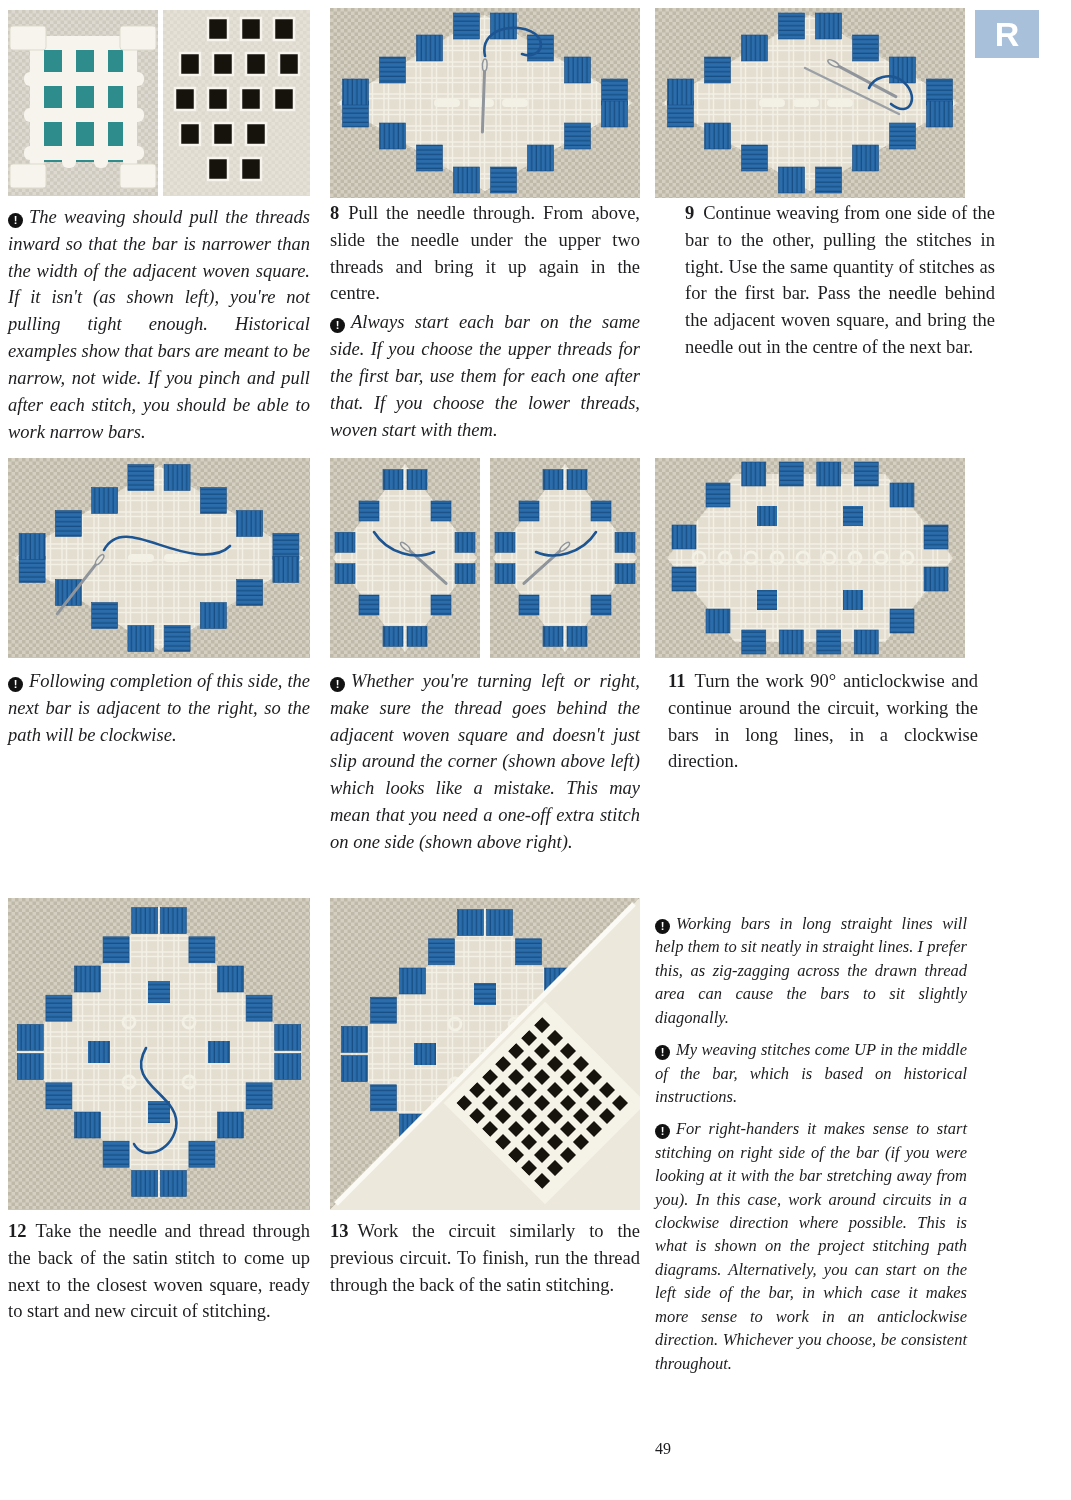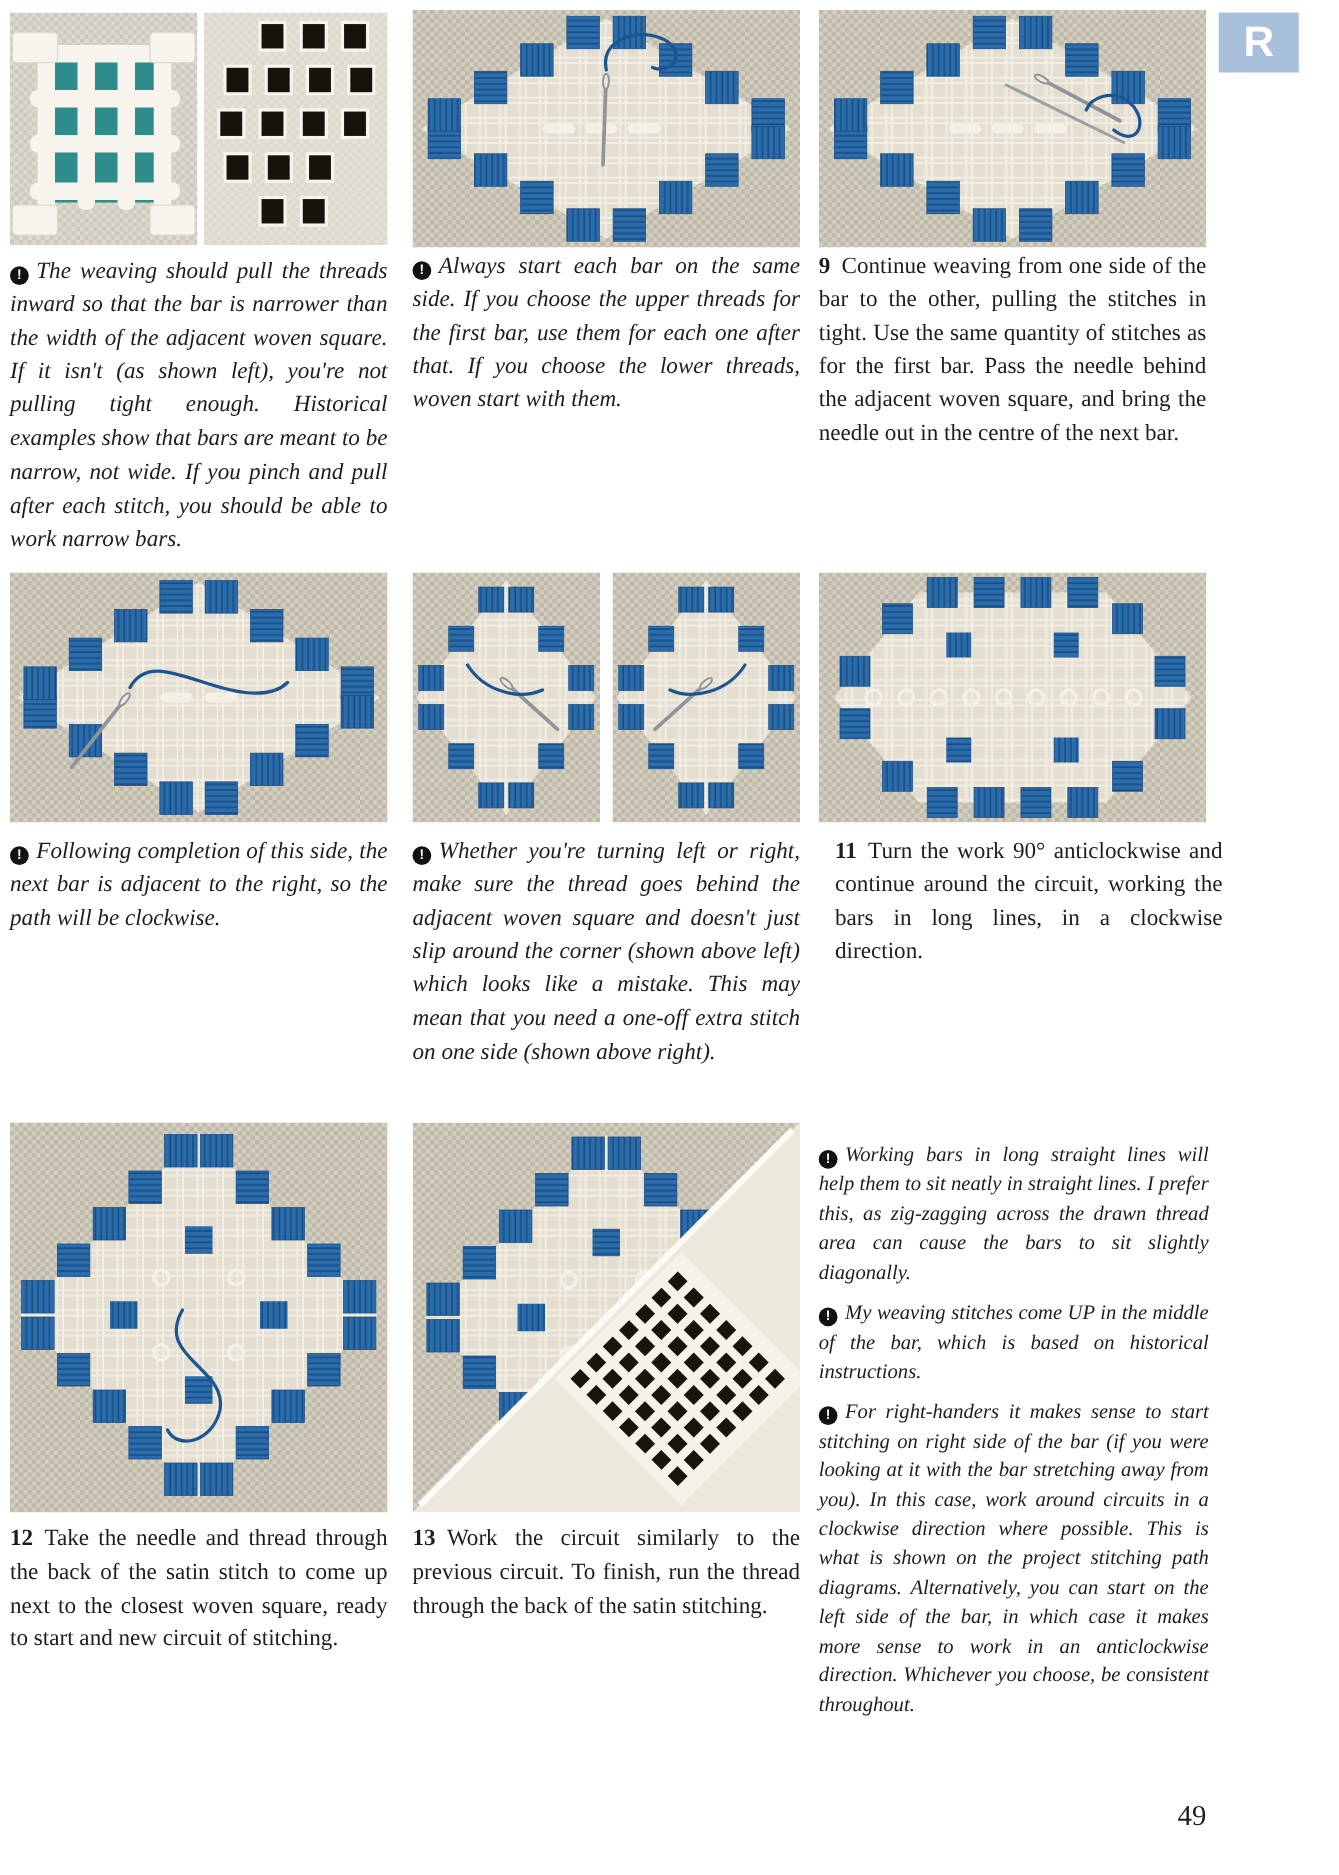--- a/index.html
+++ b/index.html
@@ -13,21 +13,21 @@
   .note{font-style:italic}
   .step + .note{margin-top:2px}
   .nicon{display:inline-block;width:15px;height:15px;border-radius:50%;
          background:#121212;color:#fff;font:700 11px/15px "Liberation Sans",sans-serif;
          text-align:center;margin-right:6px;vertical-align:-1px;font-style:normal}
   .sidenotes p{font-style:italic;font-size:16.5px;line-height:1.42;
                text-align:justify;margin-bottom:9px}
   .rbox{width:64px;height:48px;background:var(--marker-bg,#a9c0da);
         color:var(--marker-text,#fff);font:700 34px/48px "Liberation Sans",sans-serif;
         text-align:center}
-  .pageno{font-size:23px;text-align:right;width:310px}
+  .pageno{font-size:16px;width:310px}
 </style>
 </head>
 <body>
 
 <svg width="0" height="0" style="position:absolute">
   <defs>
     <pattern id="weave" width="7" height="7" patternUnits="userSpaceOnUse">
       <rect width="7" height="7" style="fill:var(--fabric-tan,#d4cfc1)"></rect>
       <rect width="3.5" height="3.5" style="fill:var(--fabric-tan-dark,#bfb9a9)"></rect>
       <rect x="3.5" y="3.5" width="3.5" height="3.5" style="fill:var(--fabric-tan-dark,#bfb9a9)"></rect>
@@ -145,24 +145,25 @@
       <ellipse cx="0" cy="7" rx="2.3" ry="6" fill="#eceadf" stroke="#90959b" stroke-width="1.5"></ellipse>
     </g>
     <path d="M236,96C256,112 266,86 246,72C234,64 218,70 214,80" fill="none" stroke="#1d5492" stroke-width="2.6" stroke-linecap="round"></path>
   </svg>
 
 <div class="abs rbox" style="left:975px;top:10px">R</div>
 
 <p class="abs txt note" style="left:8px;top:204px;width:302px"><span class="nicon">!</span><span>The weaving should pull the threads inward so that the bar is narrower than the width of the adjacent woven square. If it isn't (as shown left), you're not pulling tight enough. Historical examples show that bars are meant to be narrow, not wide. If you pinch and pull after each stitch, you should be able to work narrow bars.</span></p>
 
 <div class="abs" style="left:330px;top:200px;width:310px">
+  <p class="txt step"><b>8</b><span>Pull the needle through. From above, slide the needle under the upper two threads and bring it up again in the centre.</span></p>
   <p class="txt note"><span class="nicon">!</span><span>Always start each bar on the same side. If you choose the upper threads for the first bar, use them for each one after that. If you choose the lower threads, woven start with them.</span></p>
 </div>
 
-<div class="abs" style="left:655px;top:200px;width:310px">
+<div class="abs" style="left:685px;top:200px;width:310px">
   <p class="txt step"><b>9</b><span>Continue weaving from one side of the bar to the other, pulling the stitches in tight. Use the same quantity of stitches as for the first bar. Pass the needle behind the adjacent woven square, and bring the needle out in the centre of the next bar.</span></p>
 </div>
 
 <svg class="abs diag" style="left:8px;top:458px" width="302" height="200" viewBox="0 0 302 200">
     <rect width="302" height="200" fill="url(#weave)"></rect>
     <polygon points="151,8 296,100 151,192 6,100" fill="#e3decf"></polygon>
     <polygon points="151,8 296,100 151,192 6,100" fill="url(#threads)"></polygon>
     <rect x="156.125" y="6.5" width="26" height="26" fill="url(#satinV)" stroke="#184e84" stroke-width="0.6"></rect>
     <rect x="192.375" y="29.5" width="26" height="26" fill="url(#satinH)" stroke="#184e84" stroke-width="0.6"></rect>
     <rect x="228.625" y="52.5" width="26" height="26" fill="url(#satinV)" stroke="#184e84" stroke-width="0.6"></rect>

